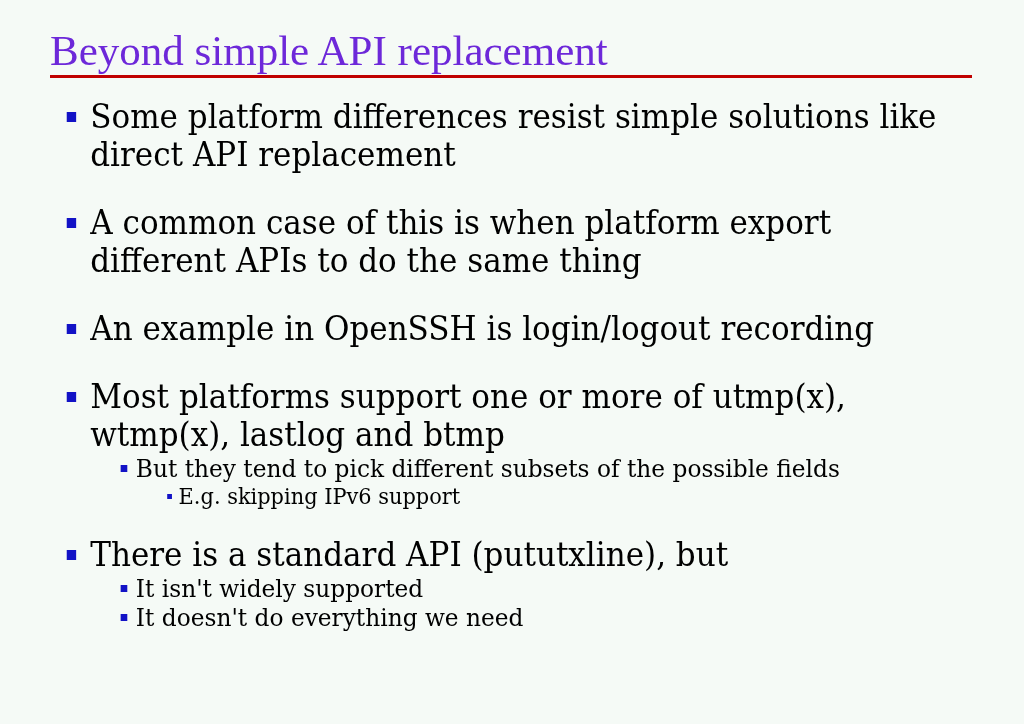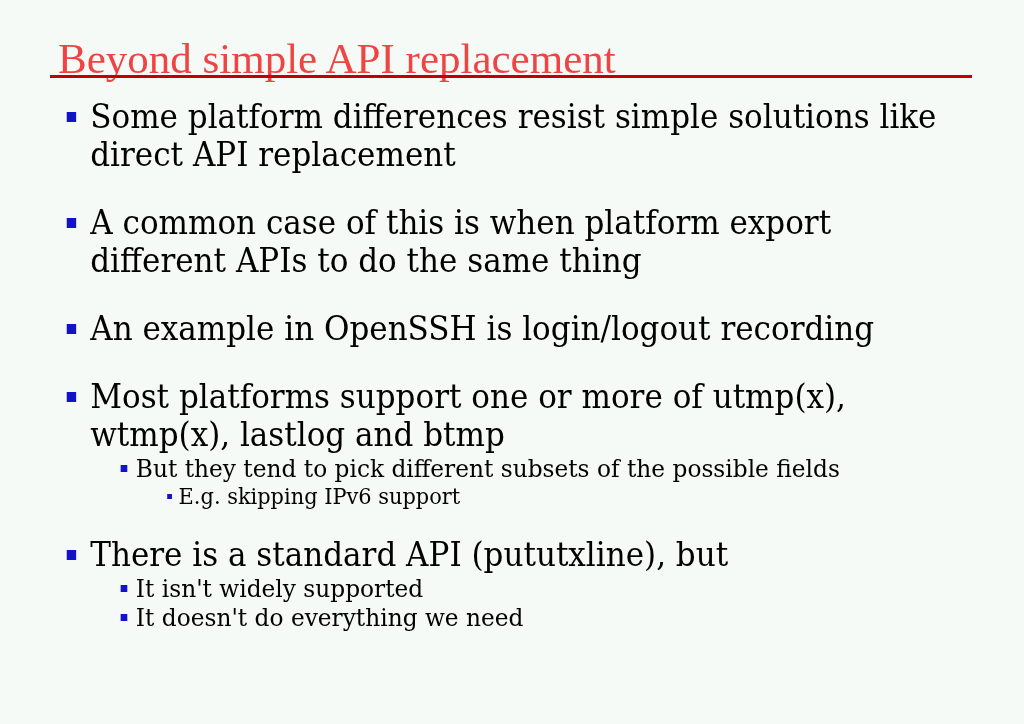--- a/index.html
+++ b/index.html
@@ -29,22 +29,22 @@
     position: absolute;
     left: 50px;
     top: 26px;
     width: 924px;
   }
   .slide-title {
     font-family: "Liberation Serif", "DejaVu Serif", serif;
     font-size: 43px;
     line-height: 49px;
     font-weight: normal;
-    color: #ef4444;
-    margin: 8px;
+    color: #6d28d9;
+    margin: 0;
     white-space: nowrap;
     letter-spacing: 0px;
   }
   .title-rule {
     position: absolute;
     left: 50px;
     top: 75px;
     width: 922px;
     height: 3px;
     background: #c00000;

